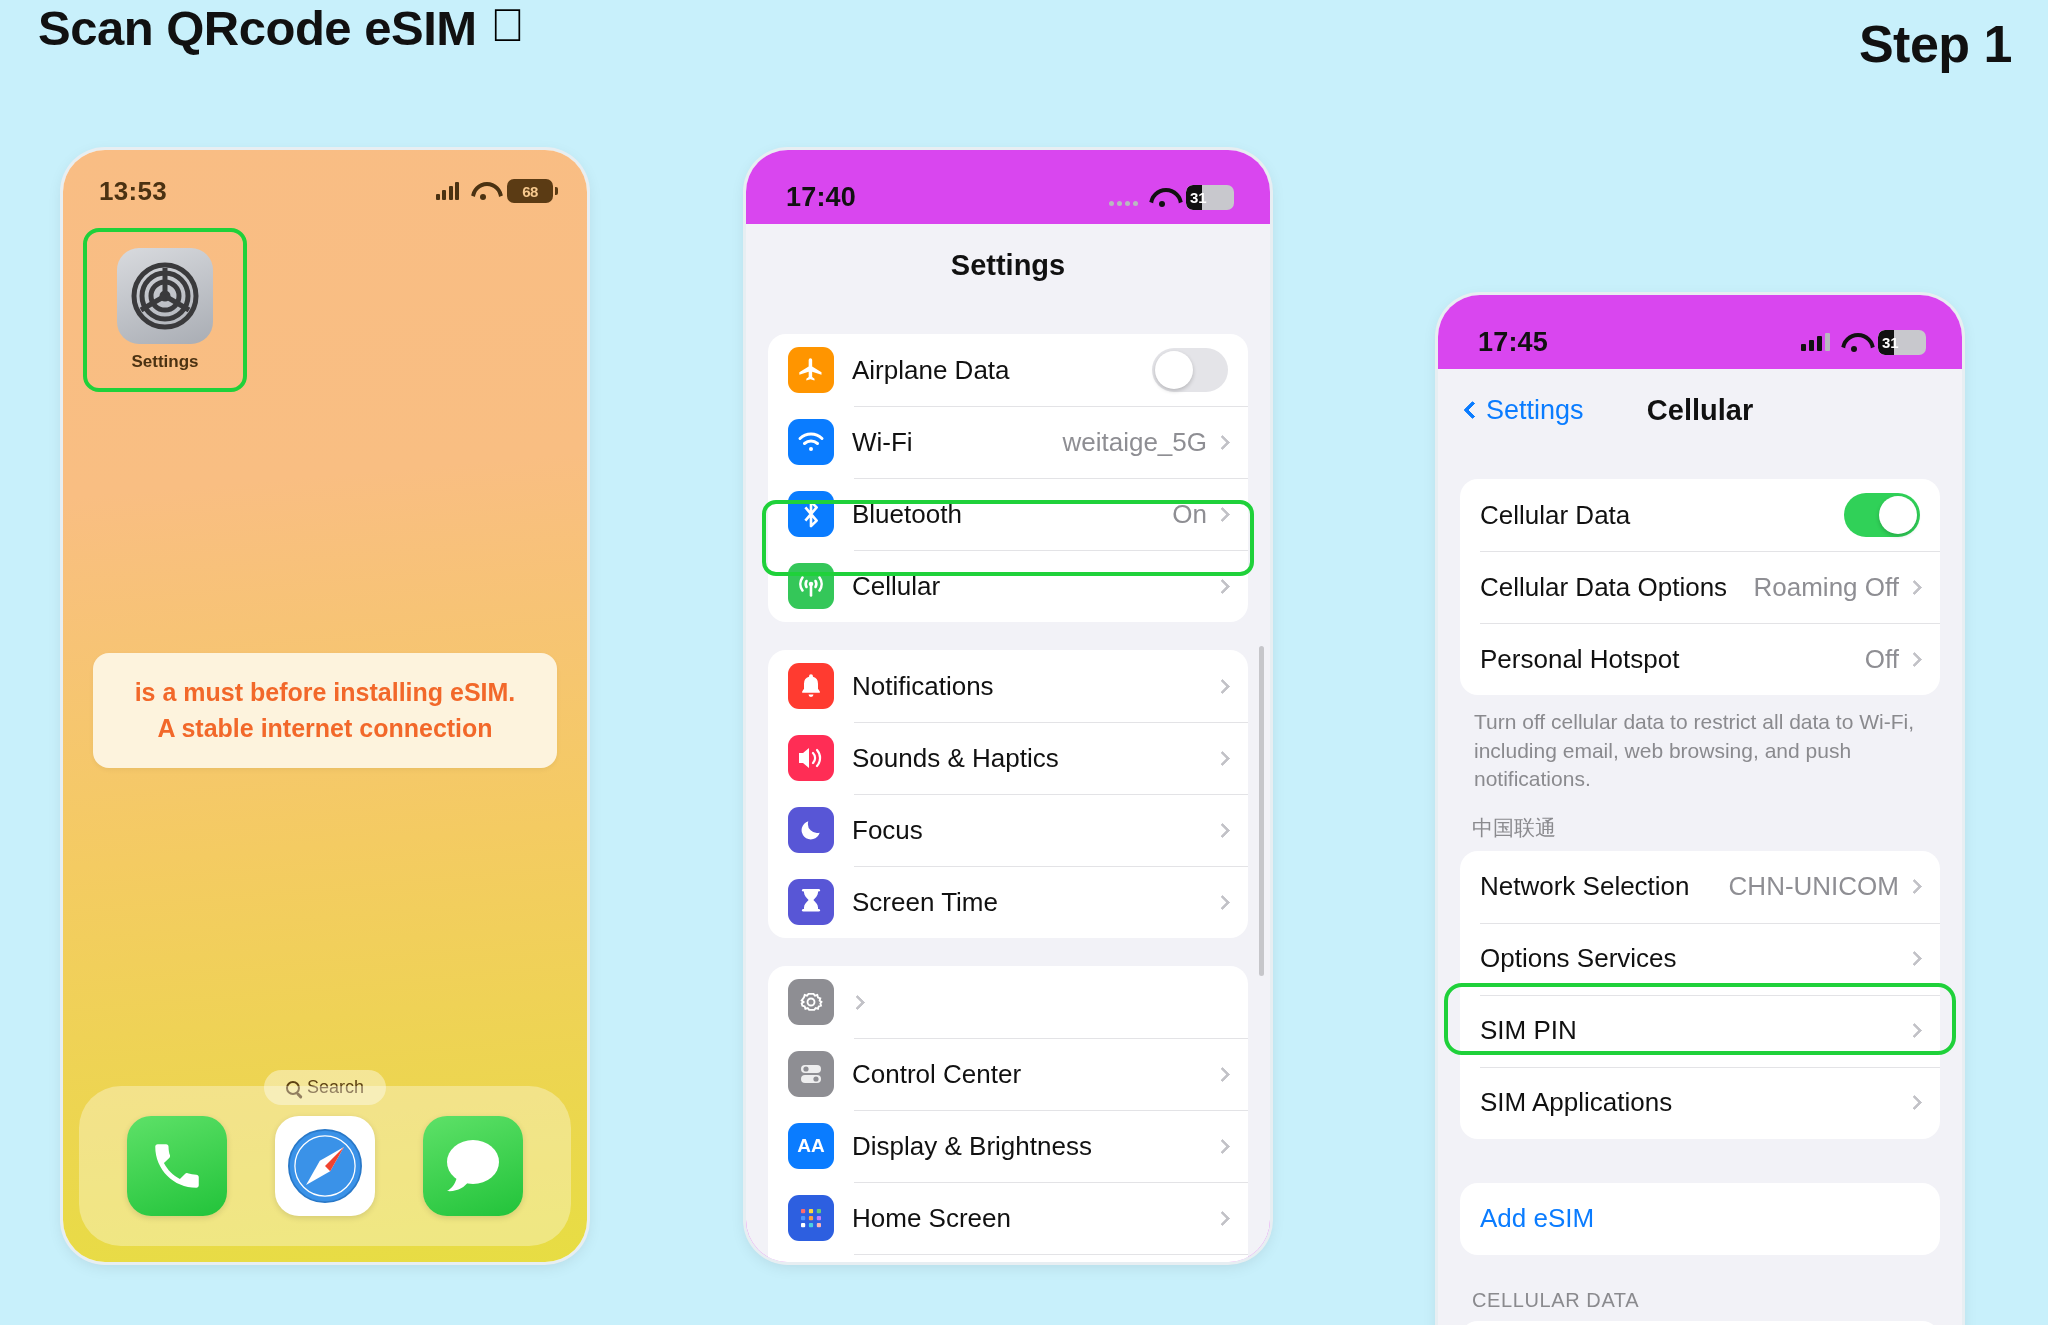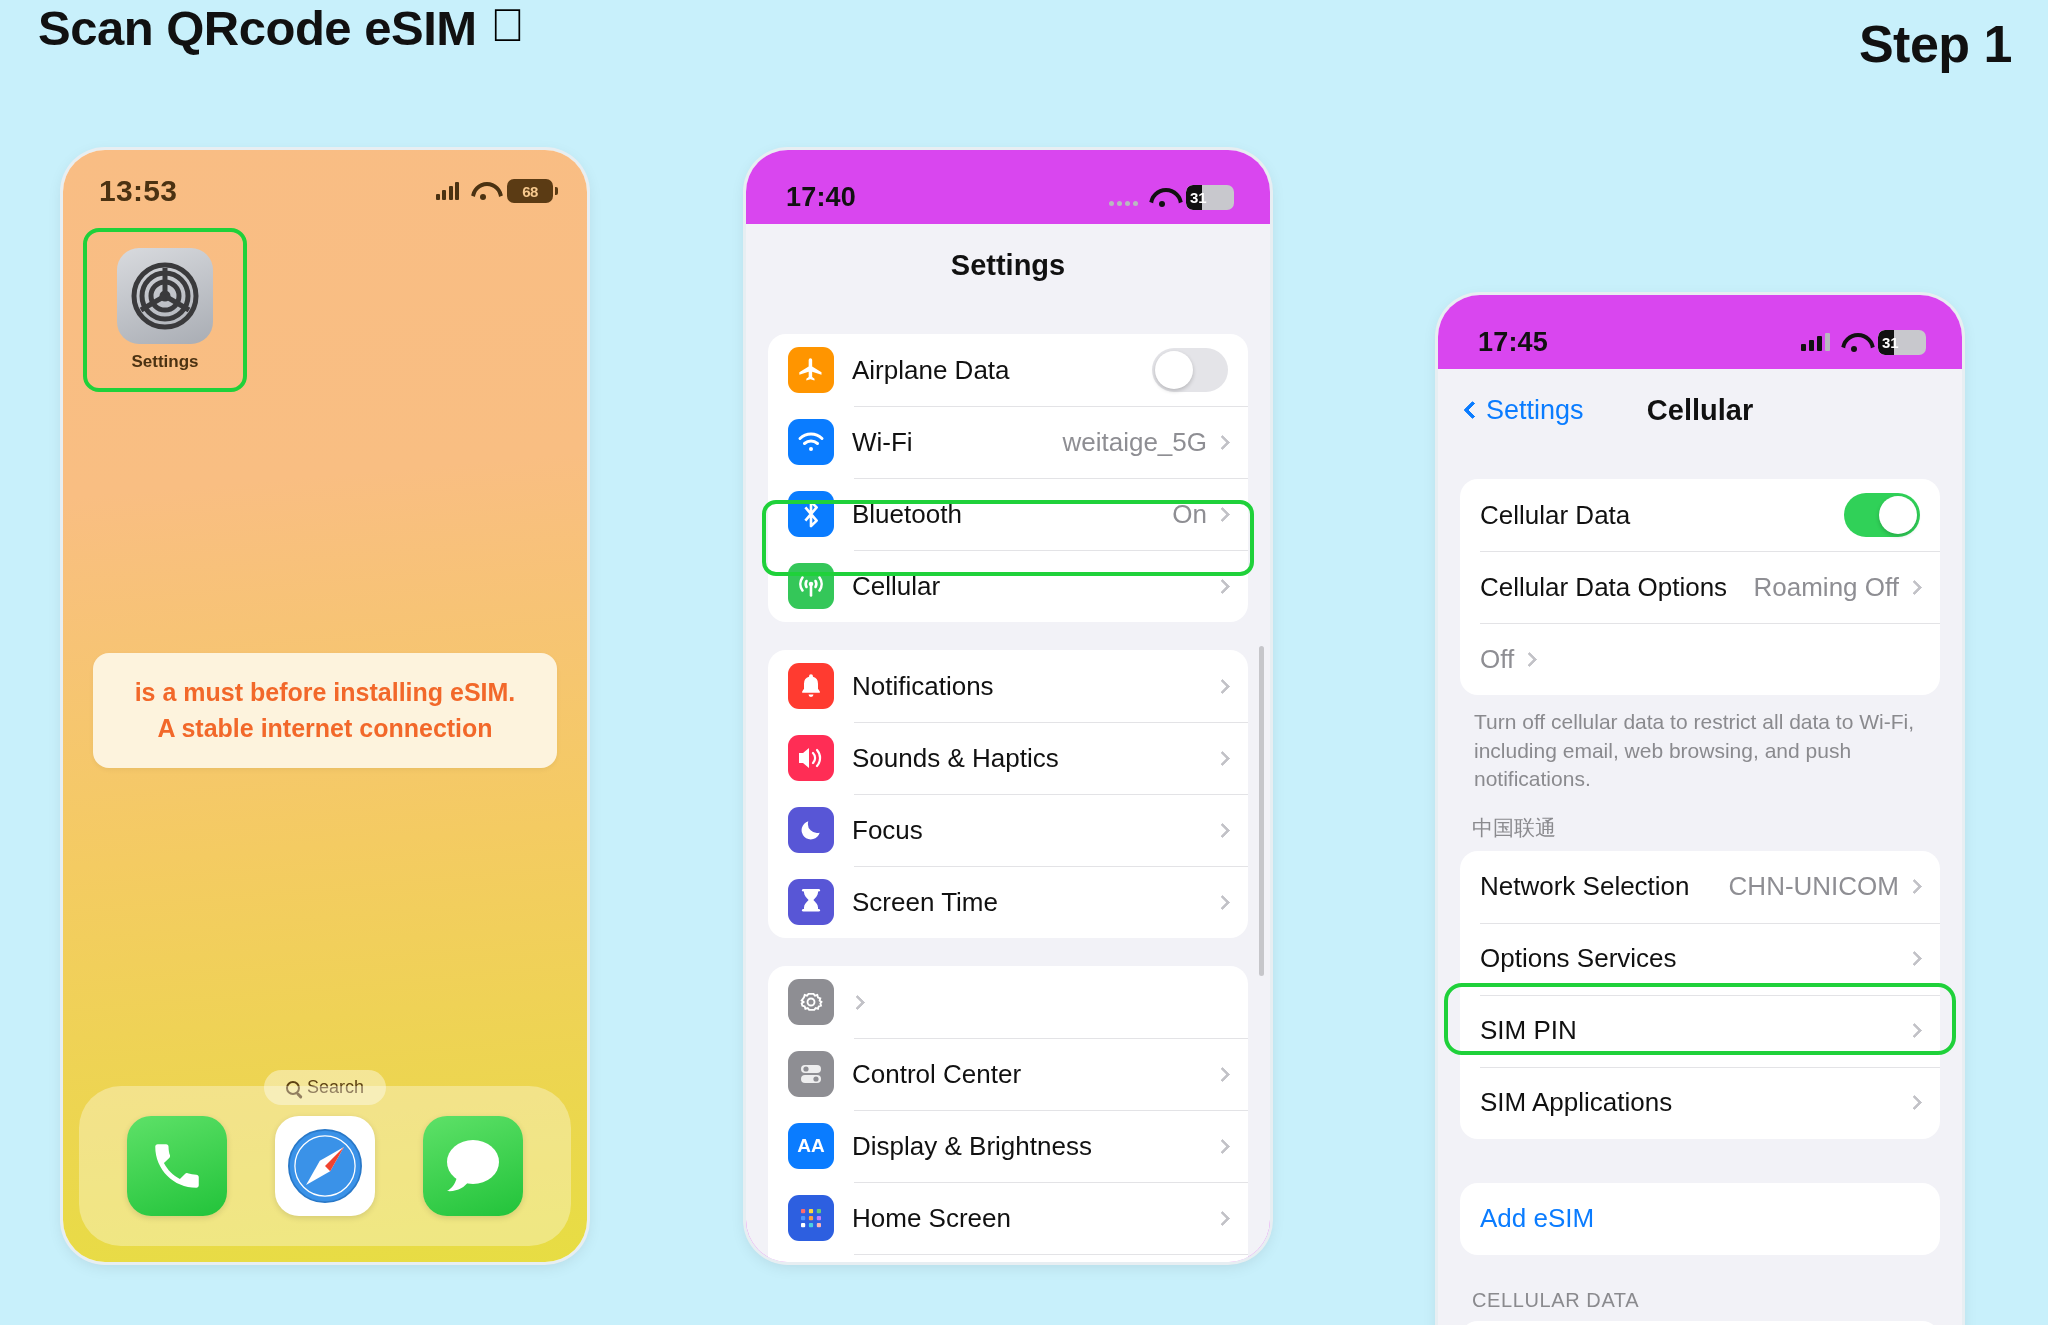--- a/index.html
+++ b/index.html
@@ -42,21 +42,21 @@
   
   .home {
     position:absolute; inset:0;
     background:linear-gradient(175deg,#f9bd84 0%, #f9be82 30%, #f4cb62 62%, #e7dd43 100%);
   }
   .statusbar {
     position:absolute; top:0; left:0; right:0; height:66px;
     display:flex; align-items:center; justify-content:space-between;
     padding:16px 34px 0 36px;
   }
-  .sb-time { font-size:30px; font-weight:700; color:#4b3212; letter-spacing:0.3px;}
+  .sb-time { font-size:26px; font-weight:700; color:#4b3212; letter-spacing:0.3px;}
   .sb-right { display:flex; align-items:center; gap:12px;}
   .sig { display:flex; align-items:flex-end; gap:2.5px; height:18px;}
   .sig i { width:4px; background:#4b3212; border-radius:1px; display:block;}
   .sig i:nth-child(1){height:6px}.sig i:nth-child(2){height:10px}
   .sig i:nth-child(3){height:14px}.sig i:nth-child(4){height:18px}
   .wifi-i { width:24px; height:18px; position:relative; }
   .wifi-i::before{
     content:""; position:absolute; left:0; top:0; width:24px;height:24px;
     border:4px solid #4b3212; border-radius:50%;
     clip-path:polygon(0 0,100% 0,100% 42%,50% 60%,0 42%);
@@ -482,20 +482,21 @@
           <div class="row norow">
             <span class="lbl">Cellular Data</span>
             <span class="tgl on"></span>
           </div>
           <div class="row norow">
             <span class="lbl">Cellular Data Options</span>
             <span class="val">Roaming Off</span>
             <span class="chev"></span>
           </div>
           <div class="row norow">
+            <span class="lbl">Personal Hotspot</span>
             <span class="val">Off</span>
             <span class="chev"></span>
           </div>
         </div>
 
         <div class="foot">Turn off cellular data to restrict all data to Wi-Fi, including email, web browsing, and push notifications.</div>
 
         <div class="grp-hdr">中国联通</div>
 
         <div class="group">

